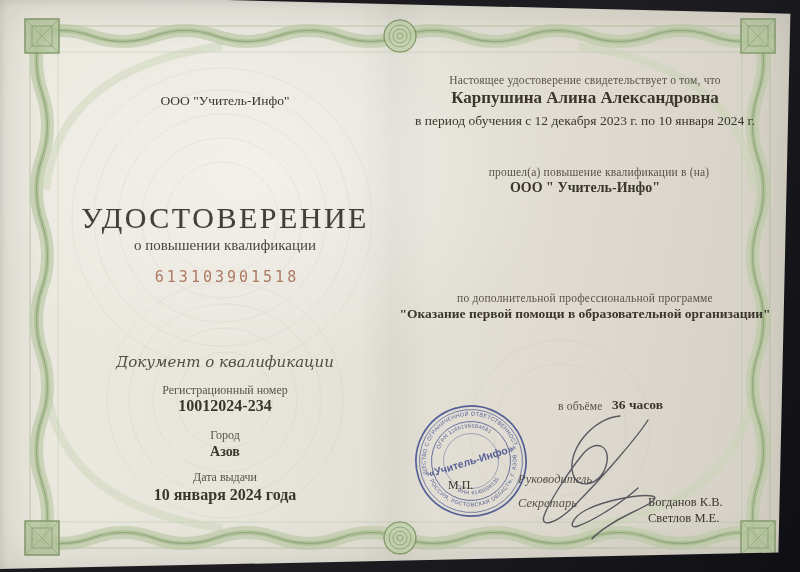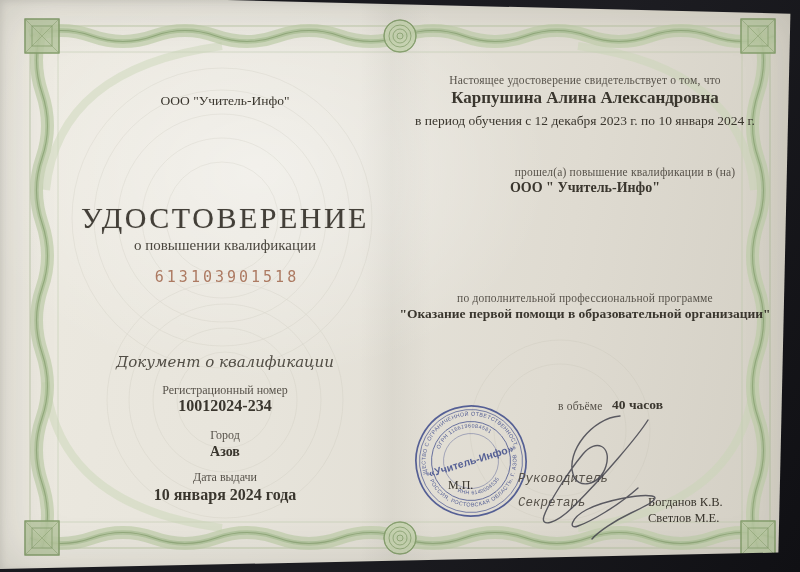--- a/index.html
+++ b/index.html
@@ -24,21 +24,21 @@
   .abs{position:absolute;}
   .ctr{transform:translateX(-50%);text-align:center;white-space:nowrap;}
   .ink{color:#3a362e;}
   .soft{color:#57524a;}
   .sm{font-size:11.5px;letter-spacing:0.2px;}
   .b{font-weight:bold;}
   .title{font-size:30px;font-weight:normal;letter-spacing:2.5px;color:#433f38;
          text-shadow:0 0 1px rgba(60,60,50,0.25);}
   .serial{font-family:"DejaVu Sans Mono","Liberation Mono",monospace;
           font-size:15px;letter-spacing:3px;color:#a2674c;opacity:0.85;}
-  .ital{font-style:italic;font-family:Liberation Mono, monospace;}
+  .ital{font-style:italic;}
   svg text{font-family:"Liberation Sans","DejaVu Sans",sans-serif;}
   .stamp-svg{mix-blend-mode:multiply;opacity:0.88;}
 </style>
 </head>
 <body>
 
 <div class="stage">
   <div class="paper">
 
     <svg class="abs" style="left:0;top:0;" width="800" height="572" viewBox="0 0 800 572">
@@ -154,28 +154,28 @@
     <div class="abs ctr soft" style="left:225px;top:428px;font-size:12px;">Город</div>
     <div class="abs ctr ink b" style="left:225px;top:444px;font-size:14px;">Азов</div>
 
     <div class="abs ctr soft" style="left:225px;top:470px;font-size:12px;">Дата выдачи</div>
     <div class="abs ctr ink b" style="left:225px;top:486px;font-size:16px;">10 января 2024 года</div>
 
     <div class="abs ctr sm soft" style="left:585px;top:74px;">Настоящее удостоверение свидетельствует о том,  что</div>
     <div class="abs ctr ink b" style="left:585px;top:88px;font-size:17px;">Карпушина Алина Александровна</div>
     <div class="abs ctr ink" style="left:585px;top:113px;font-size:13.5px;">в период обучения с 12 декабря 2023 г. по 10 января 2024 г.</div>
 
-    <div class="abs ctr sm soft" style="left:602px;top:166px;padding-left:46px;">прошел(а) повышение квалификации в (на)</div>
+    <div class="abs ctr sm soft" style="left:576px;top:166px;padding-left:46px;">прошел(а) повышение квалификации в (на)</div>
     <div class="abs ctr ink b" style="left:585px;top:180px;font-size:14px;">ООО " Учитель-Инфо"</div>
 
     <div class="abs ctr sm soft" style="left:585px;top:292px;">по дополнительной профессиональной программе</div>
     <div class="abs ctr ink b" style="left:585px;top:306px;font-size:13.5px;">"Оказание первой помощи в образовательной организации"</div>
 
     <div class="abs sm soft" style="left:558px;top:400px;">в объёме</div>
-    <div class="abs ink b" style="left:612px;top:397px;font-size:13.5px;">40 часов</div>
+    <div class="abs ink b" style="left:612px;top:397px;font-size:13.5px;">36 часов</div>
 
     <div class="abs ink" style="left:448px;top:478px;font-size:12px;">М.П.</div>
 
     <svg class="abs stamp-svg" style="left:403px;top:398px;" width="136" height="126" viewBox="-68 -63 136 126">
       <g transform="rotate(-17)" fill="none" stroke="#3c4da3" stroke-width="1.4" opacity="0.93">
         <circle r="55" stroke-width="1.7"></circle>
         <circle r="51.5" stroke-width="0.7"></circle>
         <circle r="39.5" stroke-width="0.8"></circle>
         <circle r="27.5" stroke-width="0.7" opacity="0.6"></circle>
         <path id="stx-out-top" d="M -45.5 0 A 45.5 45.5 0 0 1 45.5 0" stroke="none"></path>

